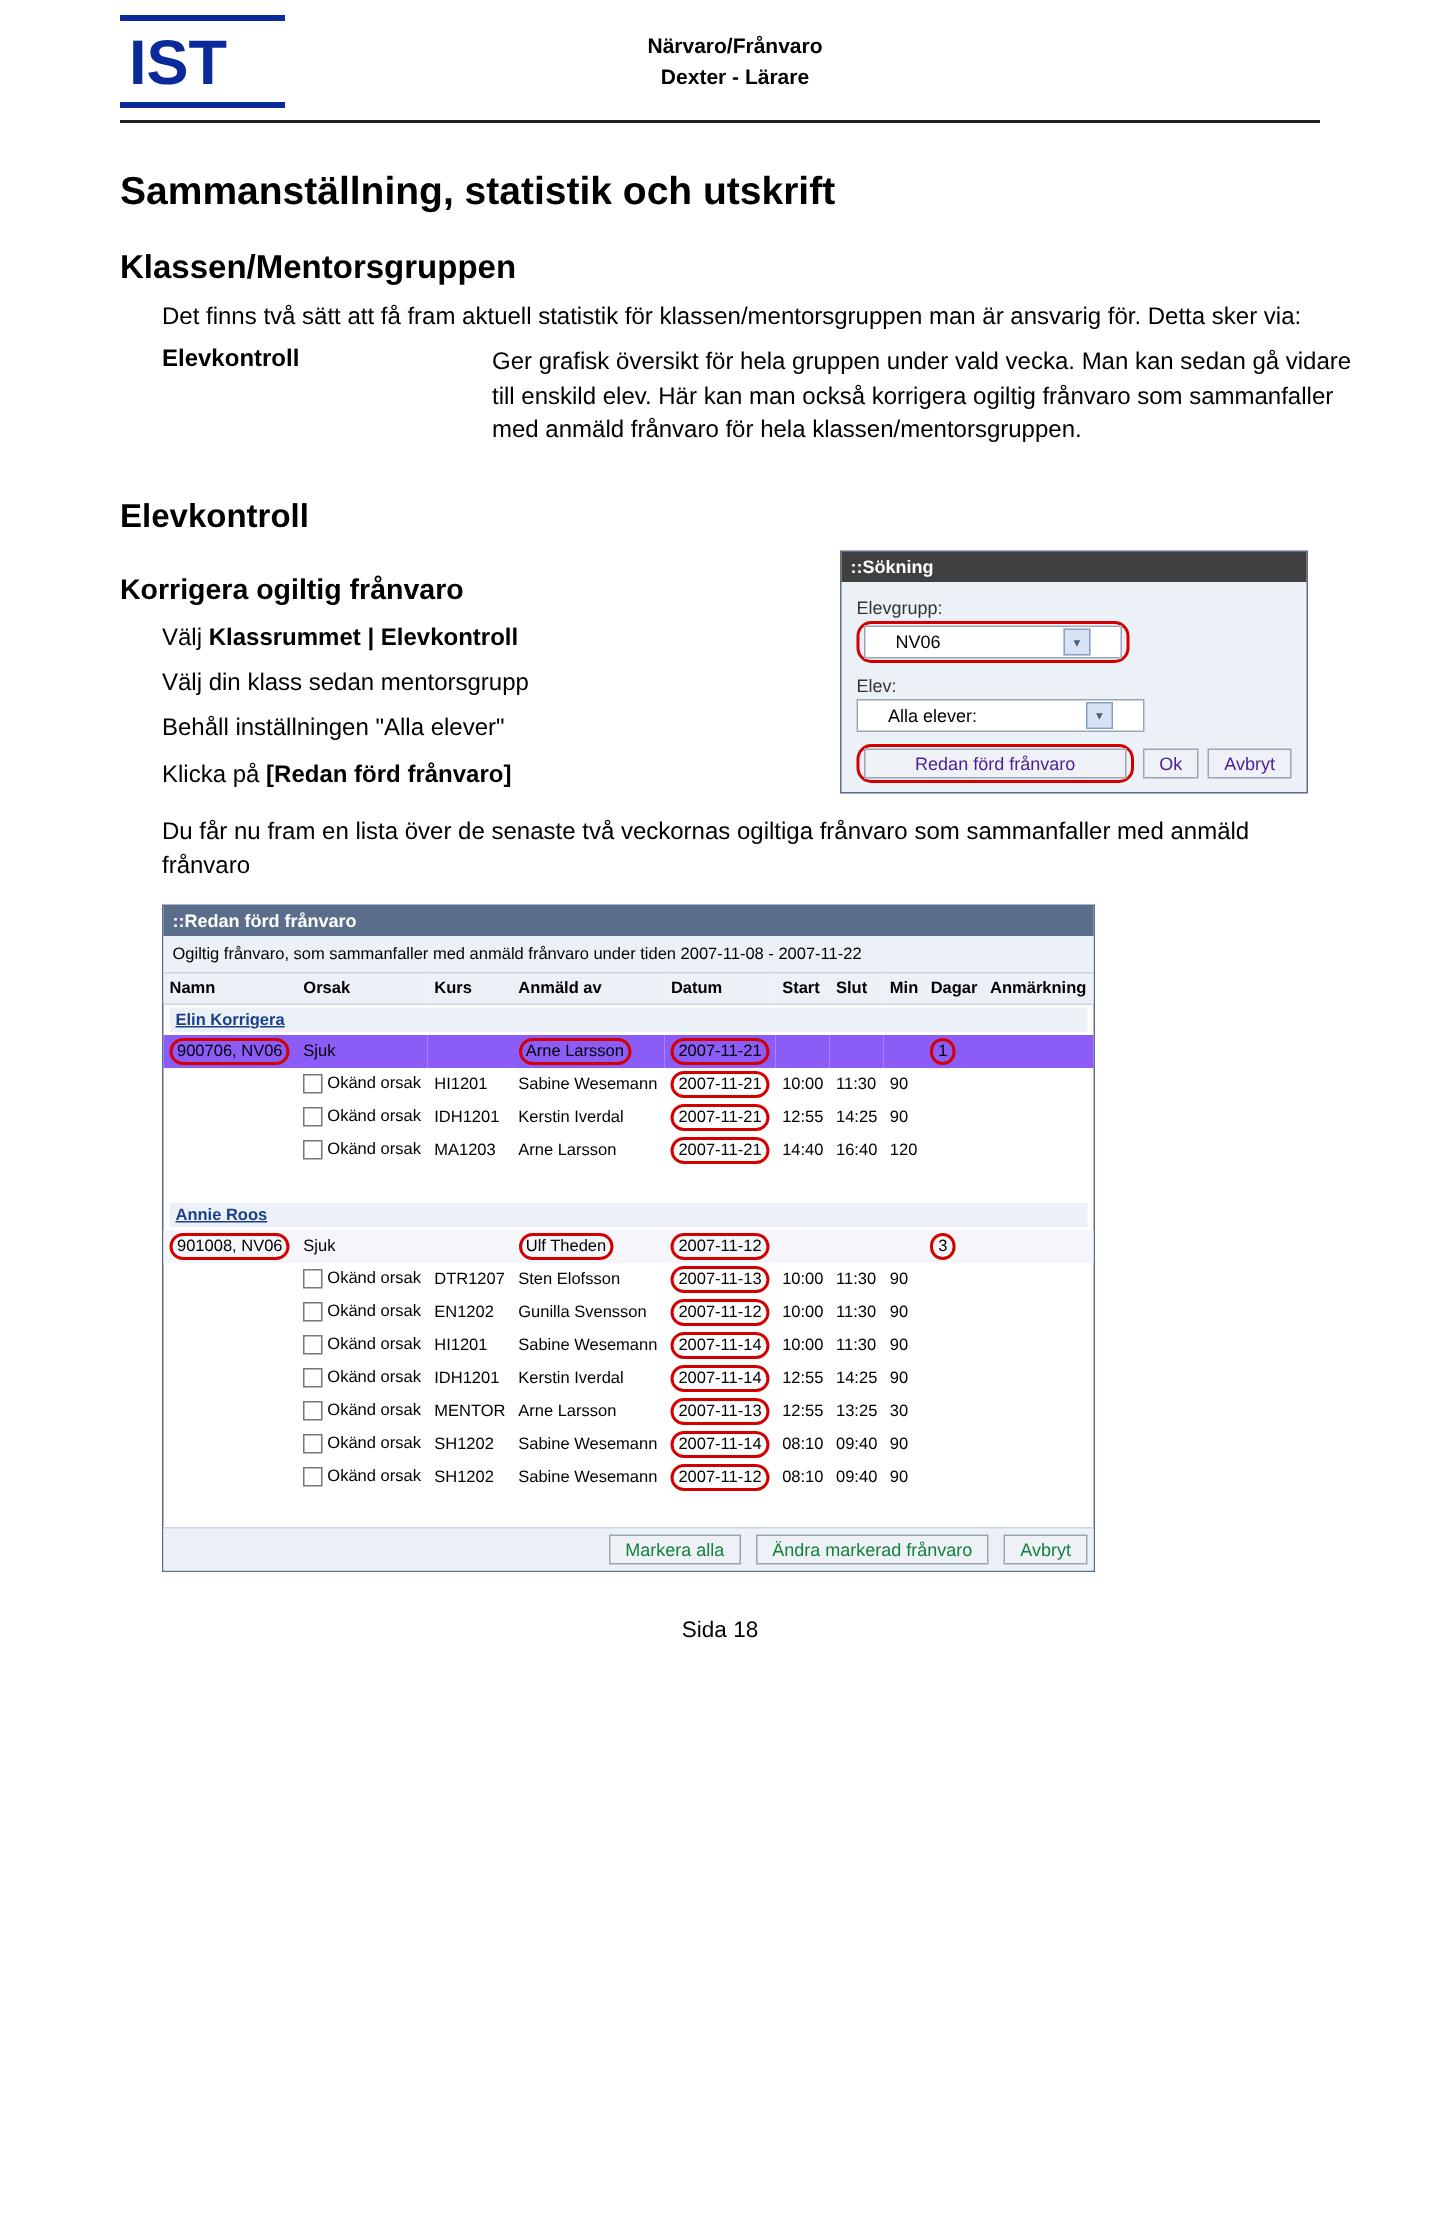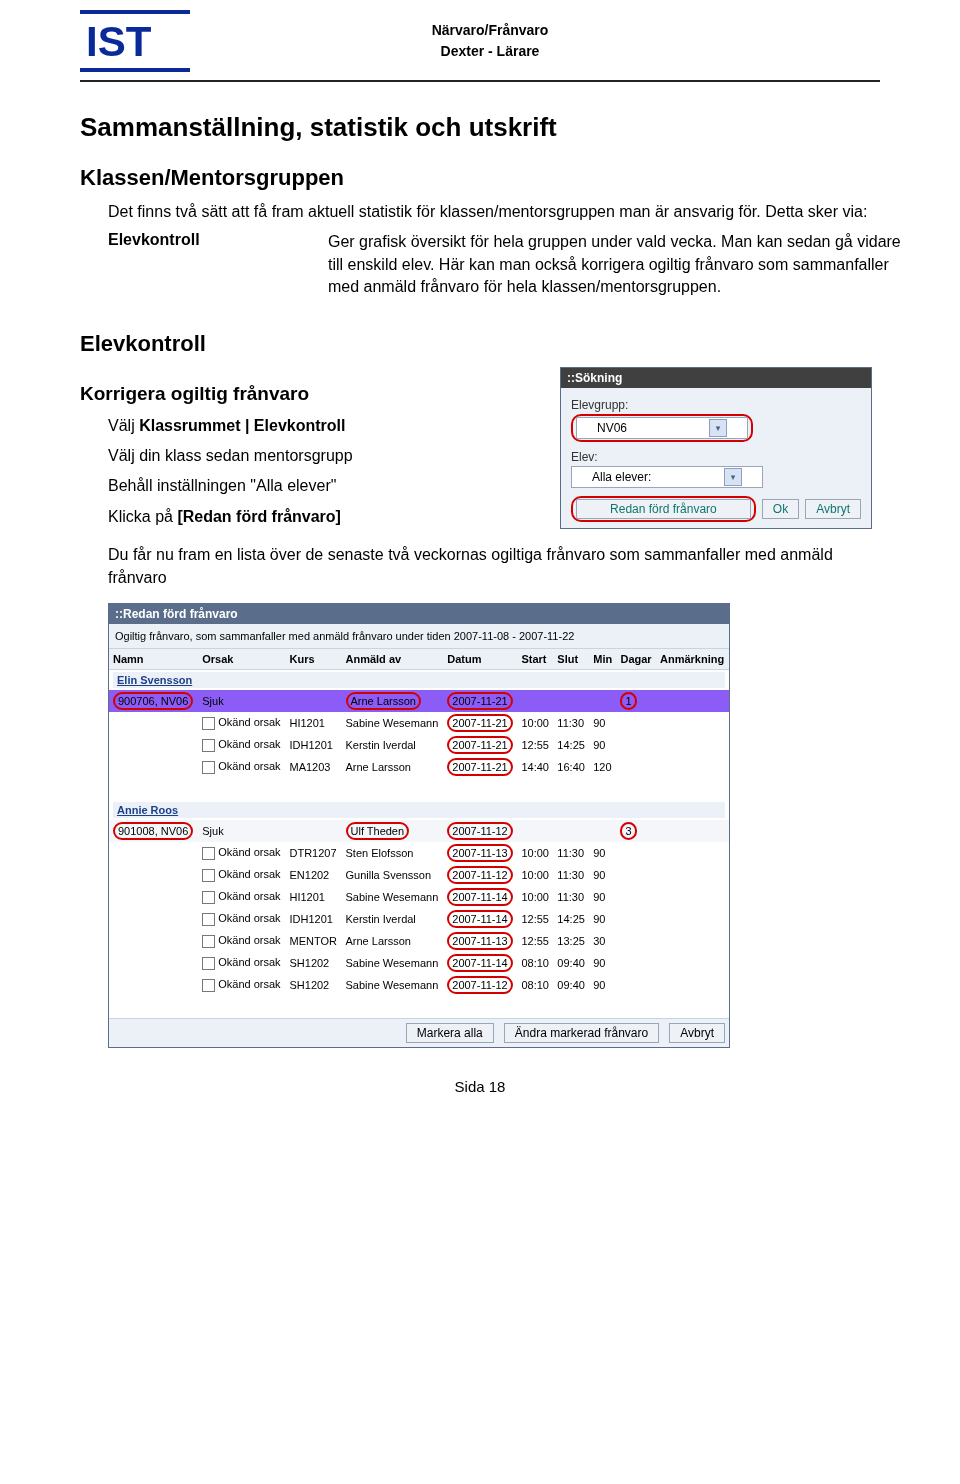--- a/index.html
+++ b/index.html
@@ -90,21 +90,21 @@
   }
   .panel-sok .row-actions {
     display: flex; gap: 6px; align-items: center;
     margin-top: 8px; margin-bottom: 2px;
   }
   .btn-gray {
     background: #eef2f7;
     border: 1px solid #9aa6b8;
     padding: 2px 10px;
     font-size: 12px;
-    color: #0f766e;
+    color: #4c1d95;
     cursor: pointer;
   }
   .red-circle {
     border: 2px solid #d40000;
     border-radius: 10px;
     padding: 1px 3px;
     display: inline-block;
   }
 
   
@@ -160,21 +160,21 @@
     vertical-align: middle; margin-right: 3px; background: #fff;
   }
   .panel-red .footer {
     background: #ecf1f7;
     padding: 4px;
     display: flex;
     justify-content: flex-end;
     gap: 10px;
     border-top: 1px solid #c9d4e2;
   }
-  .panel-red .footer .btn-gray { color: #000000; }
+  .panel-red .footer .btn-gray { color: #15803d; }
   .pagefoot { text-align: center; margin-top: 30px; font-size: 15px; }
 </style>
 </head>
 <body>
 
 <div class="page">
 
   <div class="header">
     <div class="logo">
       <svg viewBox="0 0 110 62">
@@ -264,21 +264,21 @@
               <th>Start</th>
               <th>Slut</th>
               <th>Min</th>
               <th>Dagar</th>
               <th>Anmärkning</th>
             </tr>
           </thead>
         <tbody id="red-body">
             <tr>
               <td colspan="10">
-                <span class="student-link">Elin Svensson</span>
+                <span class="student-link">Elin Korrigera</span>
               </td>
             </tr>
             <tr style="background: #8b5cf6;">
               <td><span class="red-circle">900706, NV06</span></td>
               <td>Sjuk</td>
               <td></td>
               <td><span class="red-circle">Arne Larsson</span></td>
               <td><span class="red-circle">2007-11-21</span></td>
               <td></td>
               <td></td>

